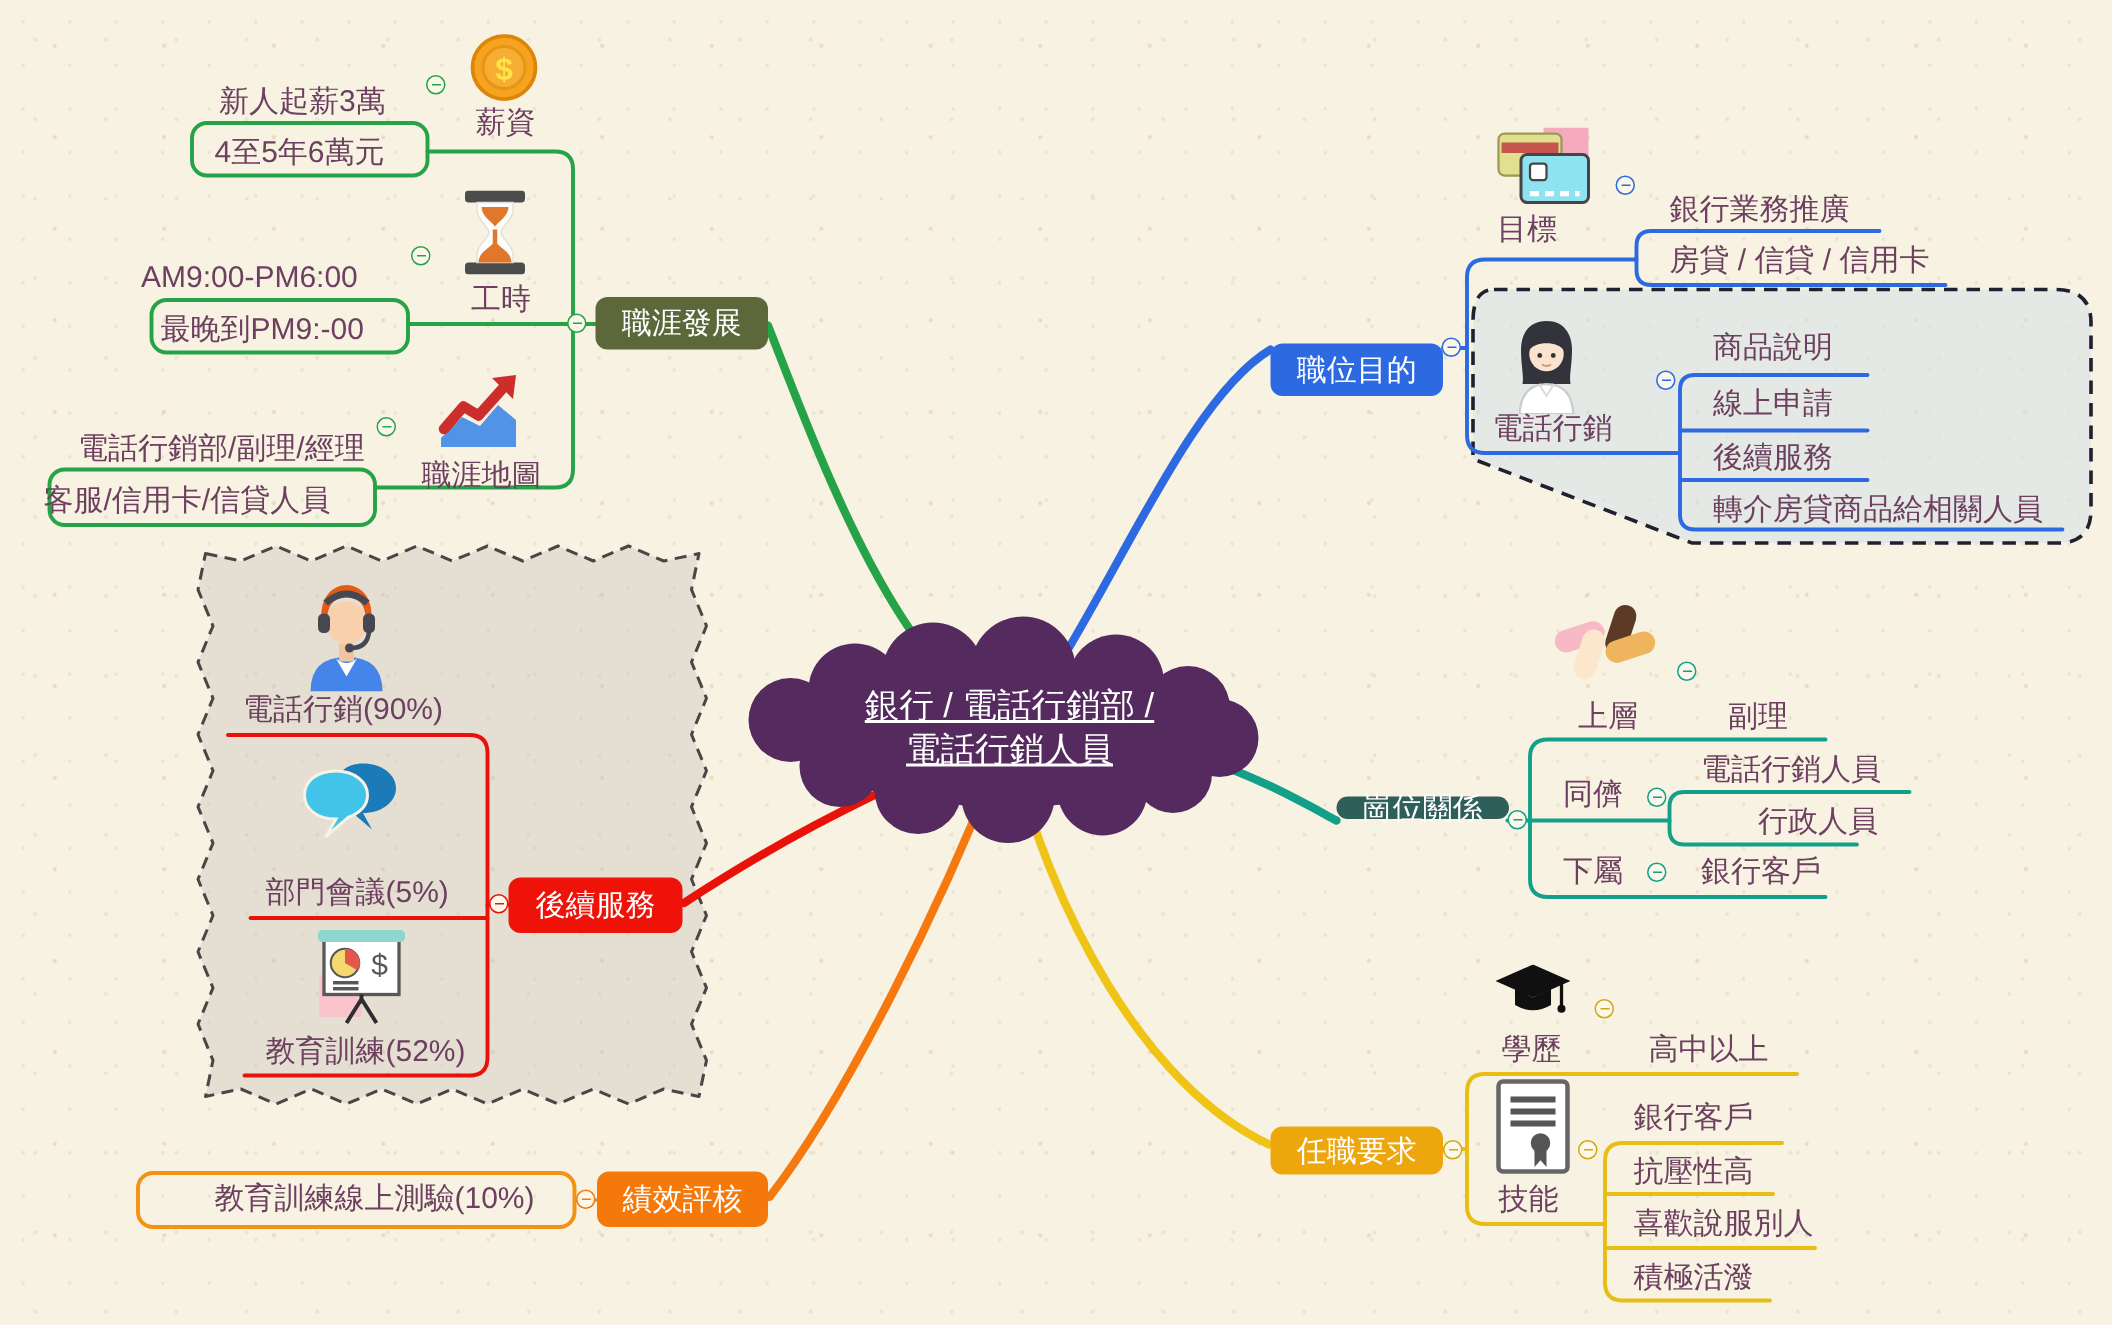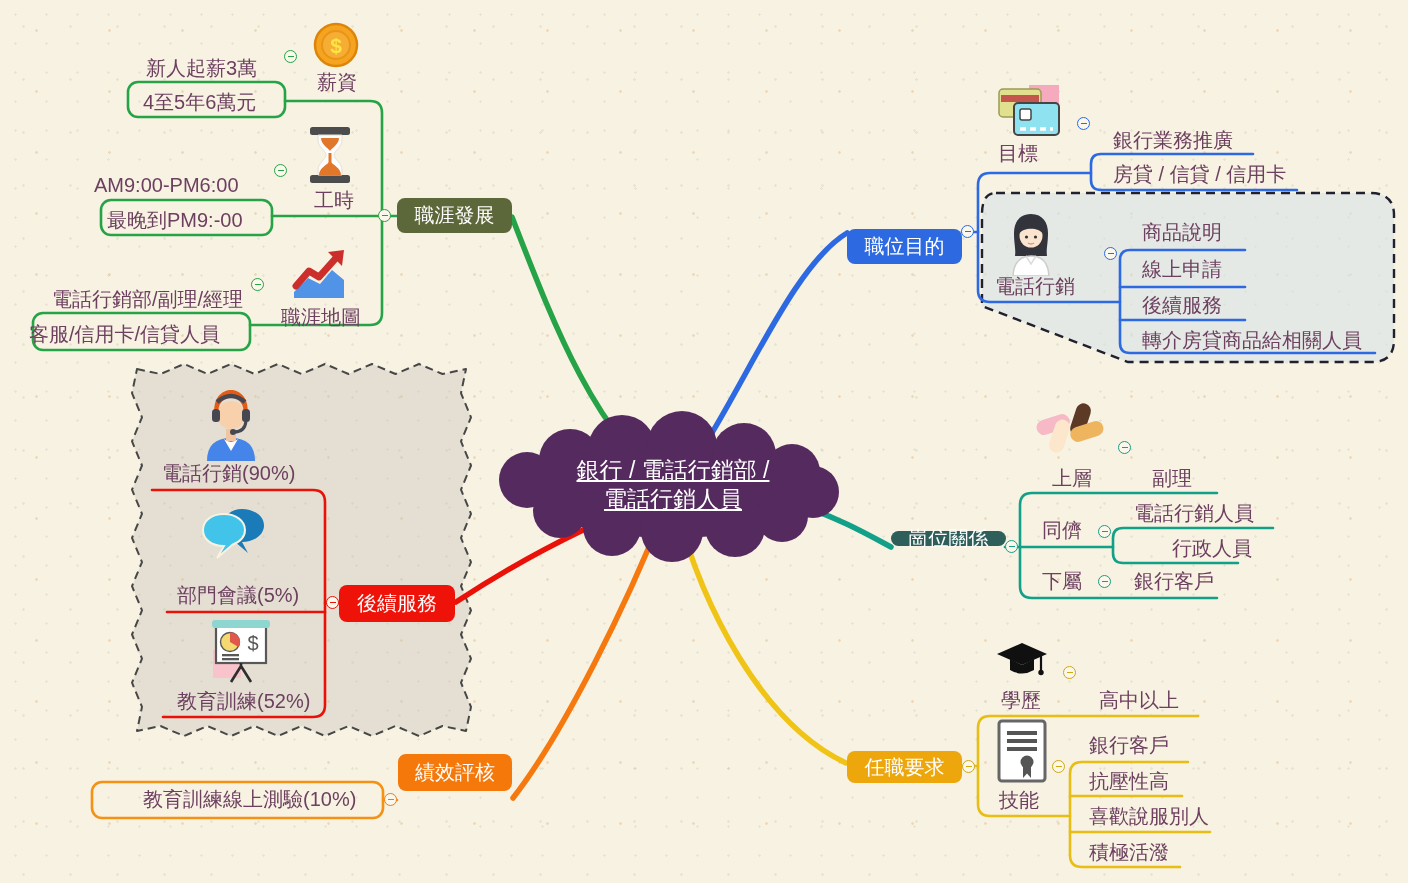--- a/index.html
+++ b/index.html
@@ -205,21 +205,21 @@
 
   <div class="center-label">
     <div>銀行 / 電話行銷部 /</div>
     <div>電話行銷人員</div>
   </div>
 
   <div class="node" style="left:397px;top:198px;width:115px;height:35px;background:#5c6839">職涯發展</div>
   <div class="node" style="left:847px;top:229px;width:115px;height:35px;background:#2d69e1">職位目的</div>
   <div class="node" style="left:339px;top:585px;width:116px;height:37px;background:#ee1208">後續服務</div>
   <div class="node" style="left:891px;top:531px;width:115px;height:15px;background:#2e5f5b">崗位關係</div>
-  <div class="node" style="left:398px;top:754px;width:114px;height:37px;background:#f5780a">績效評核</div>
+  <div class="node" style="left:398px;top:781px;width:114px;height:37px;background:#f5780a">績效評核</div>
   <div class="node" style="left:847px;top:751px;width:115px;height:32px;background:#eda70d">任職要求</div>
 
   <div class="t" style="left:146px;top:57px">新人起薪3萬</div>
   <div class="t" style="left:143px;top:91px">4至5年6萬元</div>
   <div class="t" style="left:317px;top:71px">薪資</div>
   <div class="t" style="left:94px;top:174px">AM9:00-PM6:00</div>
   <div class="t" style="left:107px;top:209px">最晚到PM9:-00</div>
   <div class="t" style="left:314px;top:189px">工時</div>
   <div class="t" style="left:52px;top:288px">電話行銷部/副理/經理</div>
   <div class="t" style="left:29px;top:323px">客服/信用卡/信貸人員</div>

